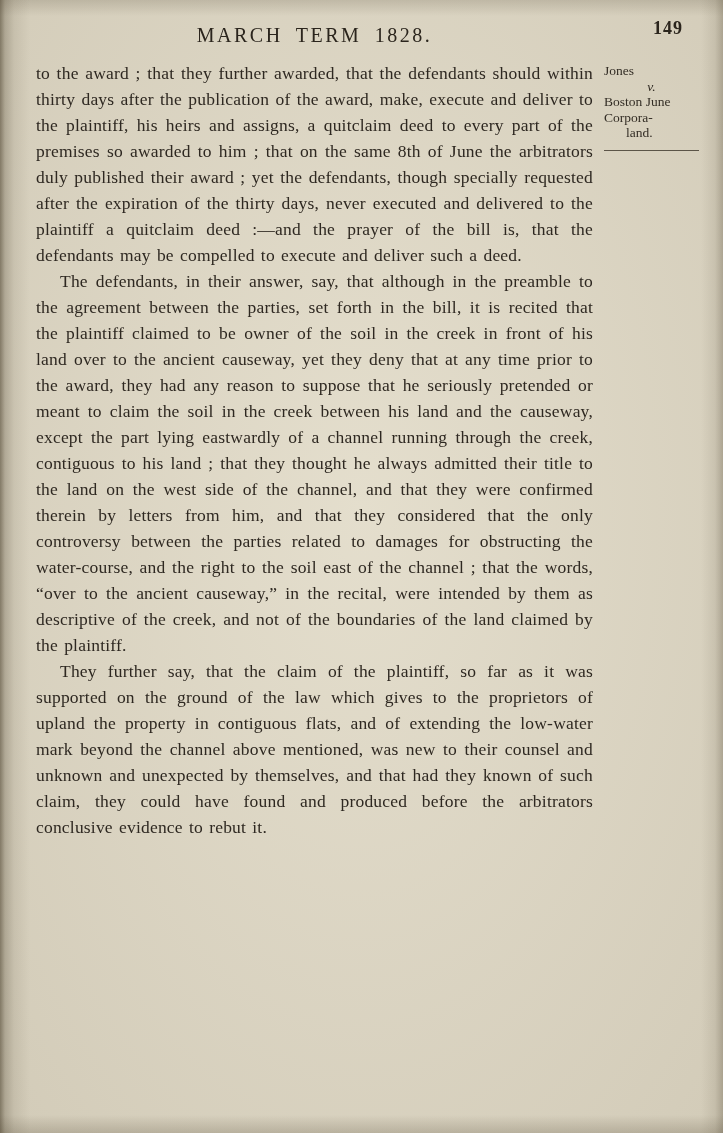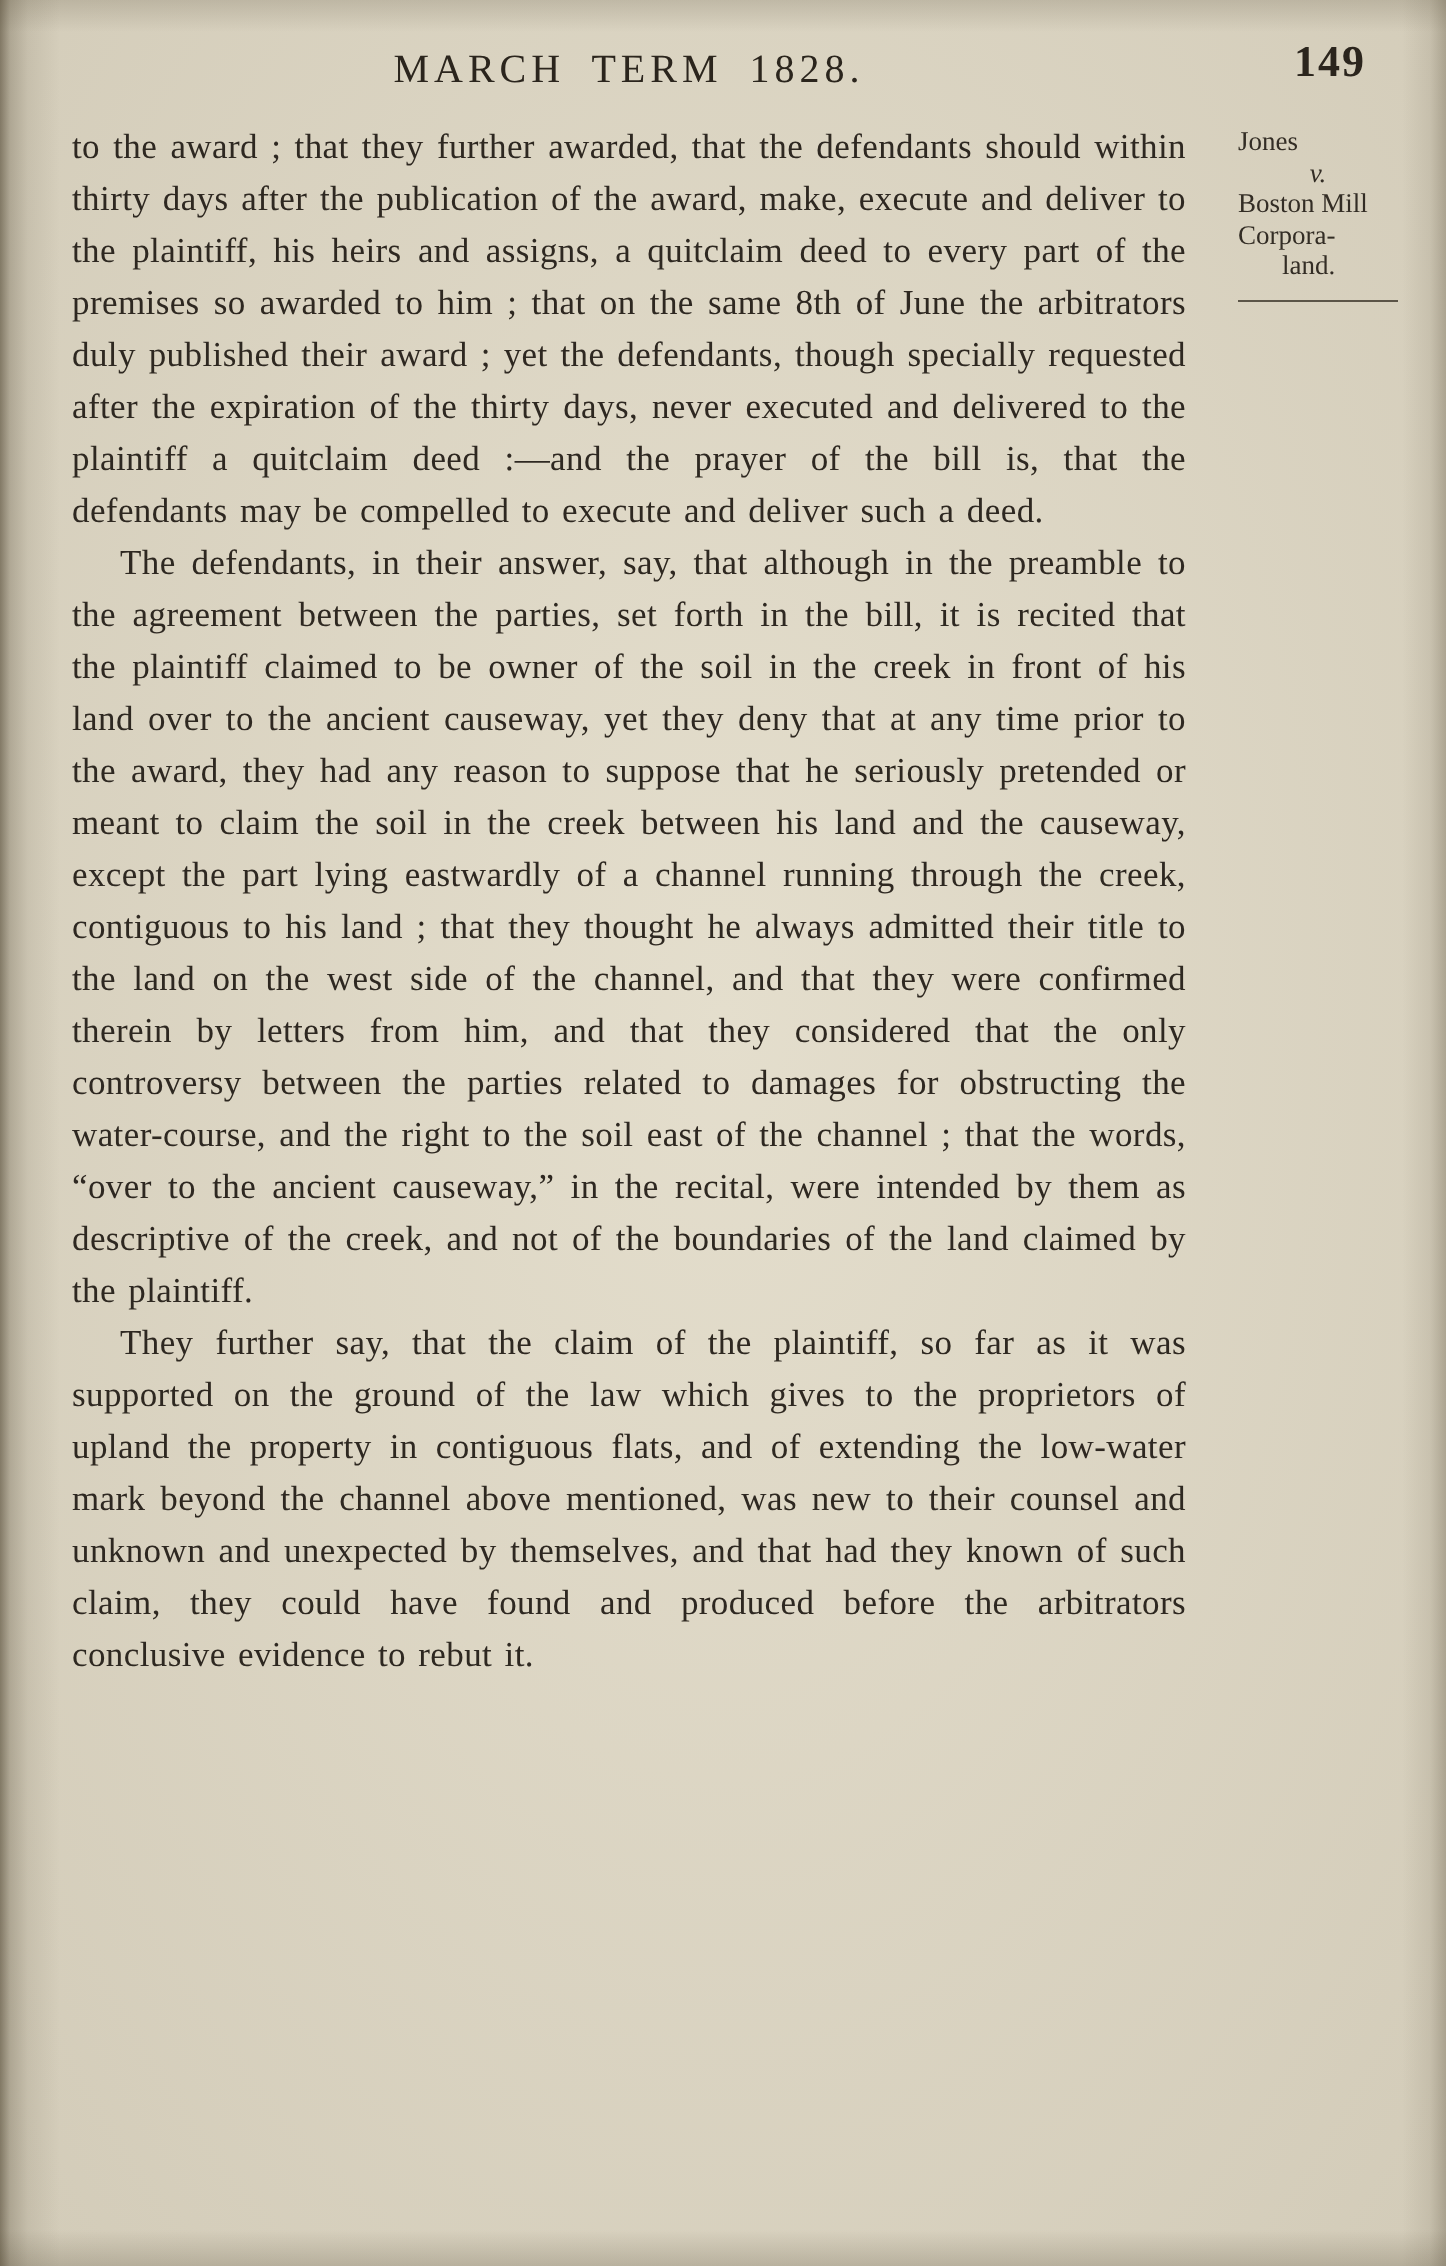--- a/index.html
+++ b/index.html
@@ -34,32 +34,32 @@
     text-align: center;
     font-size: 20px;
     letter-spacing: 2.5px;
     word-spacing: 6px;
     color: #2b251d;
   }
   .header-pagenum {
     position: absolute;
     top: 18px;
     right: 40px;
-    font-size: 22px;
+    font-size: 18px;
     font-weight: bold;
     letter-spacing: 1px;
     color: #2b251d;
   }
   .content {
     position: absolute;
     top: 60px;
     left: 36px;
     right: 24px;
     display: flex;
-    gap: 26px;
+    gap: 11px;
   }
   .bodycol {
     width: 557px;
     flex: 0 0 557px;
     font-size: 17.5px;
     line-height: 26px;
     text-align: justify;
     letter-spacing: 0.2px;
     word-spacing: 1.6px;
   }
@@ -104,21 +104,21 @@
     <div class="bodycol">
       <p class="first">to the award ; that they further awarded, that the defendants should within thirty days after the publication of the award, make, execute and deliver to the plaintiff, his heirs and assigns, a quitclaim deed to every part of the premises so awarded to him ; that on the same 8th of June the arbitrators duly published their award ; yet the defendants, though specially requested after the expiration of the thirty days, never executed and delivered to the plaintiff a quitclaim deed :—and the prayer of the bill is, that the defendants may be compelled to execute and deliver such a deed.</p>
       <p>The defendants, in their answer, say, that although in the preamble to the agreement between the parties, set forth in the bill, it is recited that the plaintiff claimed to be owner of the soil in the creek in front of his land over to the ancient causeway, yet they deny that at any time prior to the award, they had any reason to suppose that he seriously pretended or meant to claim the soil in the creek between his land and the causeway, except the part lying eastwardly of a channel running through the creek, contiguous to his land ; that they thought he always admitted their title to the land on the west side of the channel, and that they were confirmed therein by letters from him, and that they considered that the only controversy between the parties related to damages for obstructing the water-course, and the right to the soil east of the channel ; that the words, “over to the ancient causeway,” in the recital, were intended by them as descriptive of the creek, and not of the boundaries of the land claimed by the plaintiff.</p>
       <p>They further say, that the claim of the plaintiff, so far as it was supported on the ground of the law which gives to the proprietors of upland the property in contiguous flats, and of extending the low-water mark beyond the channel above mentioned, was new to their counsel and unknown and unexpected by themselves, and that had they known of such claim, they could have found and produced before the arbitrators conclusive evidence to rebut it.</p>
     </div>
 
     <div class="margincol">
       <div class="case">
         <div class="c1">Jones</div>
         <div class="c2">v.</div>
-        <div class="c3">Boston Mill</div>
+        <div class="c3">Boston June</div>
         <div class="c4">Corpora-</div>
         <div class="c4 c5">land.</div>
         <div class="rule"></div>
       </div>
     </div>
 
   </div>
 </div>
 
 </body></html>

